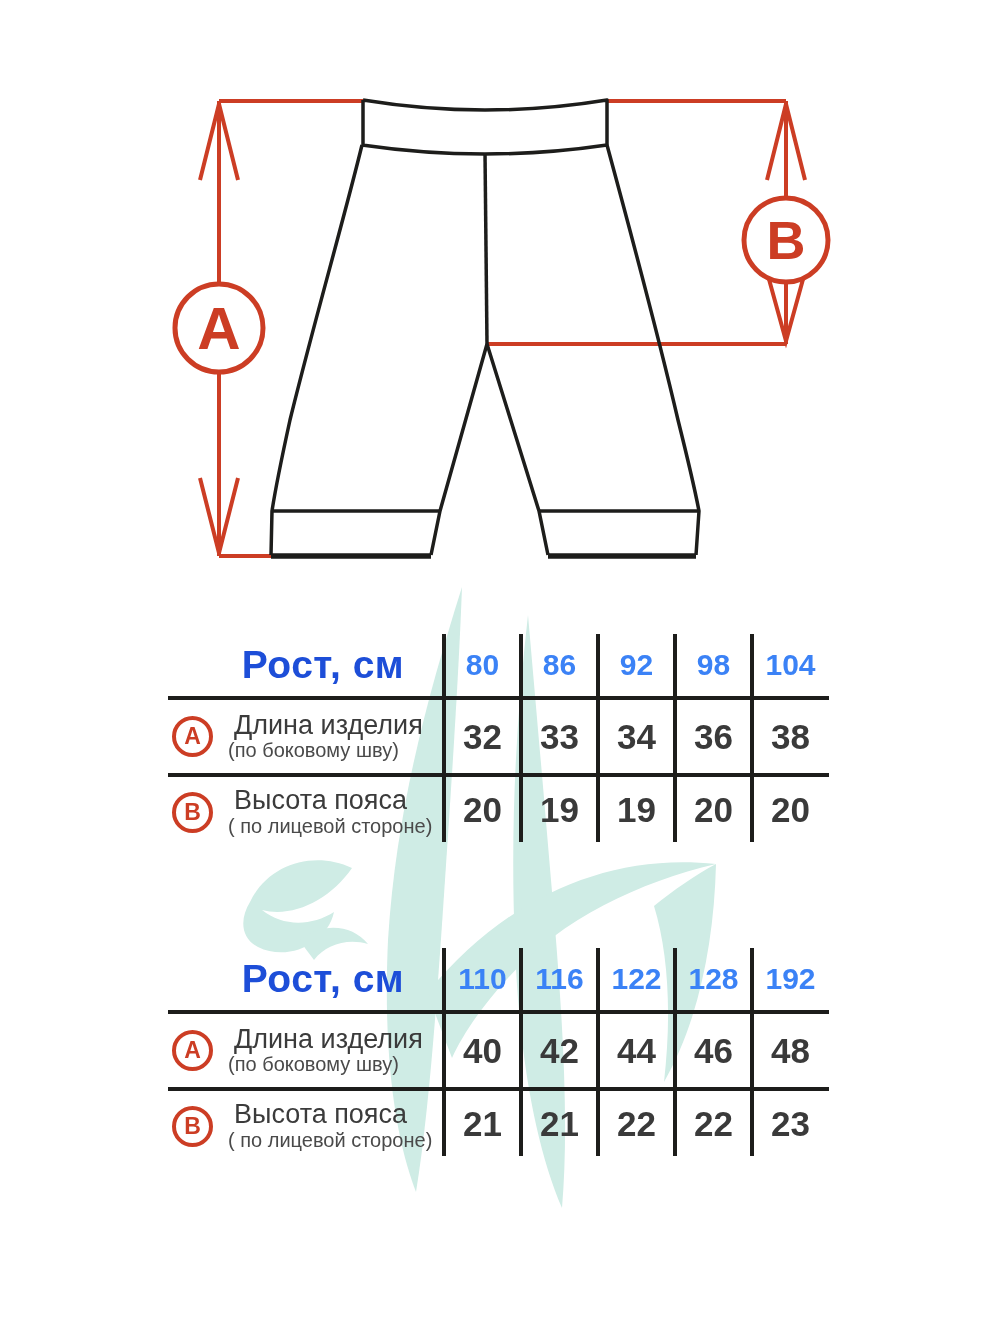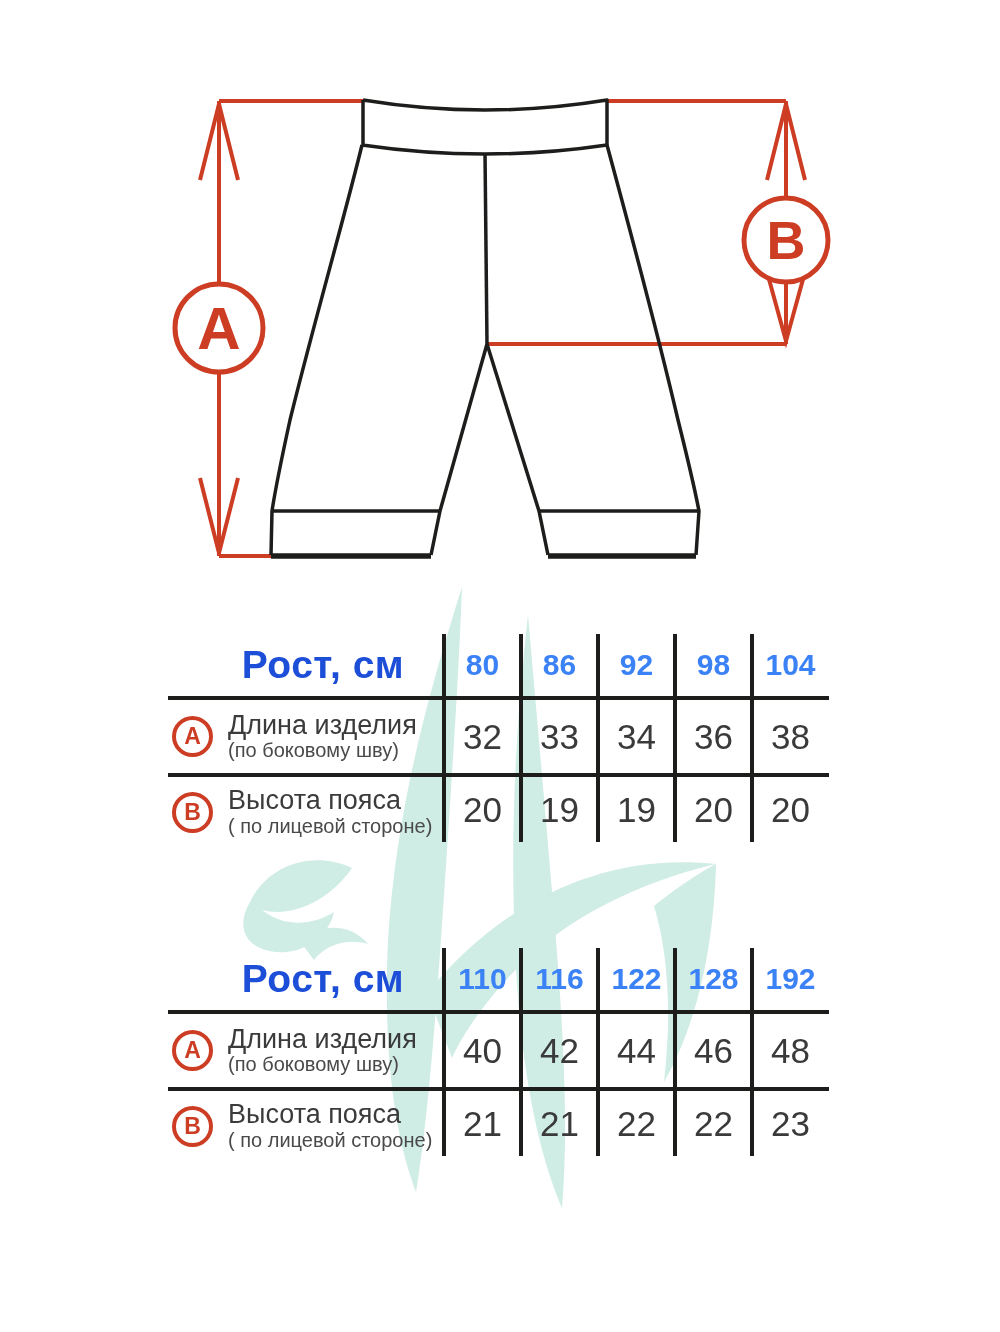--- a/index.html
+++ b/index.html
@@ -16,31 +16,31 @@
   .hline{position:absolute;left:0;width:661px;height:4px;background:#1d1d1b;}
   .hline.h1{top:62px;}
   .hline.h2{top:139px;}
   .vline{position:absolute;top:0;width:4px;height:208px;background:#1d1d1b;}
   .vline.v0{left:274px;}.vline.v1{left:351px;}.vline.v2{left:428px;}
   .vline.v3{left:505px;}.vline.v4{left:582px;}
   .cell{position:absolute;display:flex;align-items:center;justify-content:center;}
   .head-label{left:17px;top:0;width:276px;height:62px;
     font-size:39px;font-weight:bold;color:#1d4ed8;letter-spacing:.5px;}
   .head-num{top:0;height:62px;width:77px;font-size:30px;font-weight:bold;color:#3b82f6;}
-  .val{width:77px;font-size:35px;font-weight:400;color:#3a3a3a;}
+  .val{width:77px;font-size:35px;font-weight:700;color:#3a3a3a;}
   .rowA .val{top:66px;height:73px;}
   .rowB .val{top:143px;height:65px;}
   .c0{left:276px;}.c1{left:353px;}.c2{left:430px;}.c3{left:507px;}.c4{left:584px;}
   .row-label{position:absolute;left:4px;width:268px;display:flex;align-items:center;gap:15px;}
   .row-label.ra{top:66px;height:73px;}
   .row-label.rb{top:143px;height:70px;}
   .badge{flex:0 0 auto;width:33px;height:33px;border:4px solid #cc3d24;border-radius:50%;
     display:flex;align-items:center;justify-content:center;
     font-size:23px;font-weight:bold;color:#cc3d24;background:transparent;}
-  .lbl-main{font-size:27px;color:#3b3b3b;line-height:1.05;}
+  .lbl-main{font-size:27px;color:#3b3b3b;line-height:1.05;margin-left:6px;}
   .lbl-sub{font-size:20px;color:#4a4a4a;line-height:1.15;}
   
   .footer-note{position:absolute;left:0;top:1230px;width:1000px;text-align:center;
     font-size:31px;font-weight:bold;color:#1d1d1b;letter-spacing:.5px;}
 </style>
 </head>
 <body>
 
 <div id="canvas">
 

